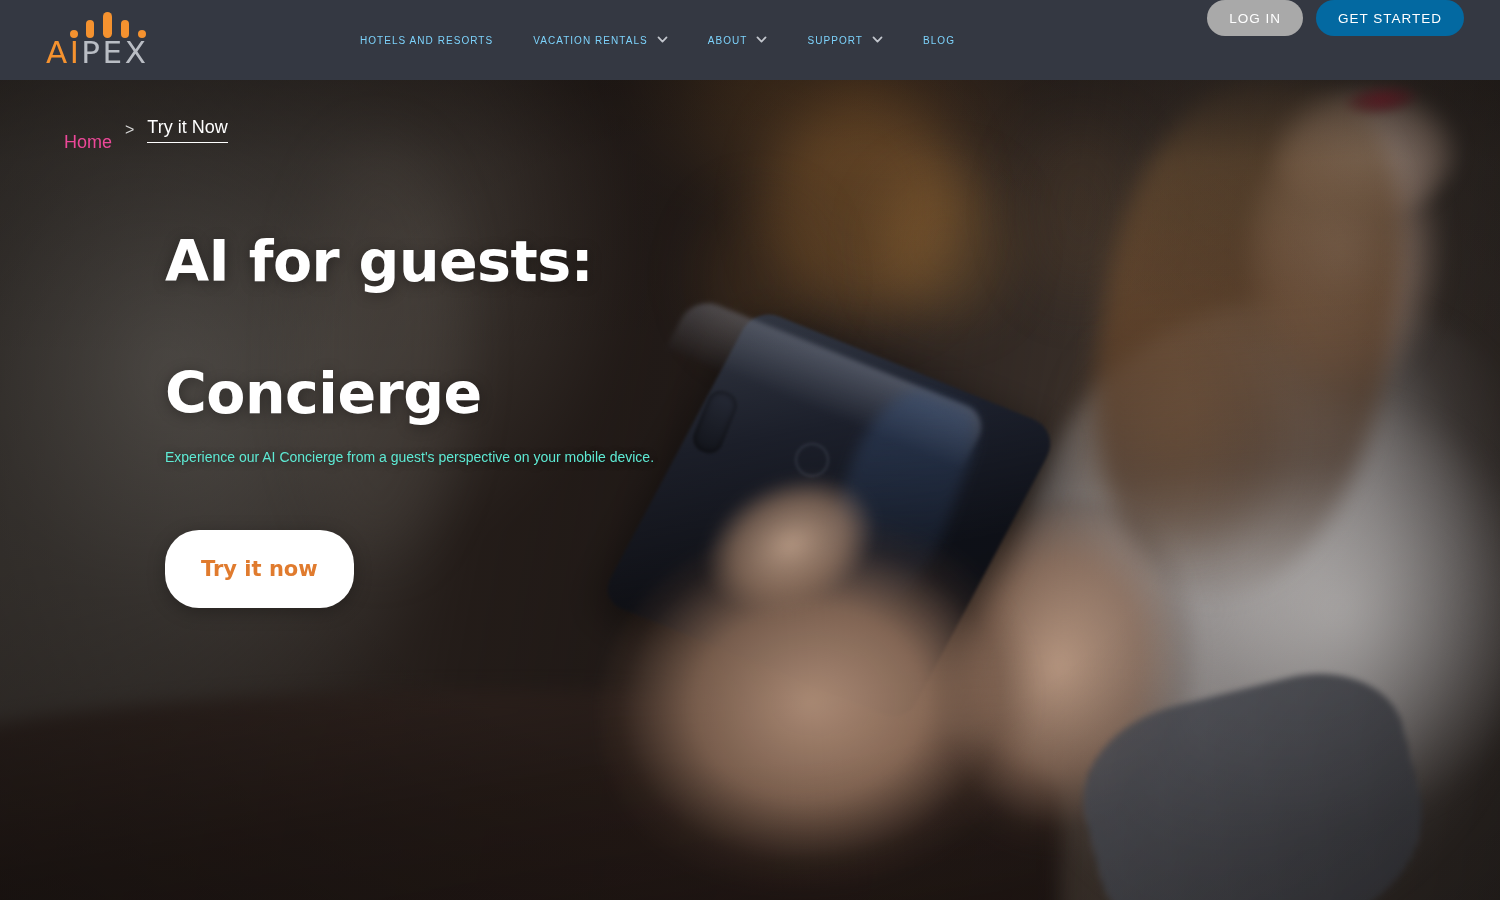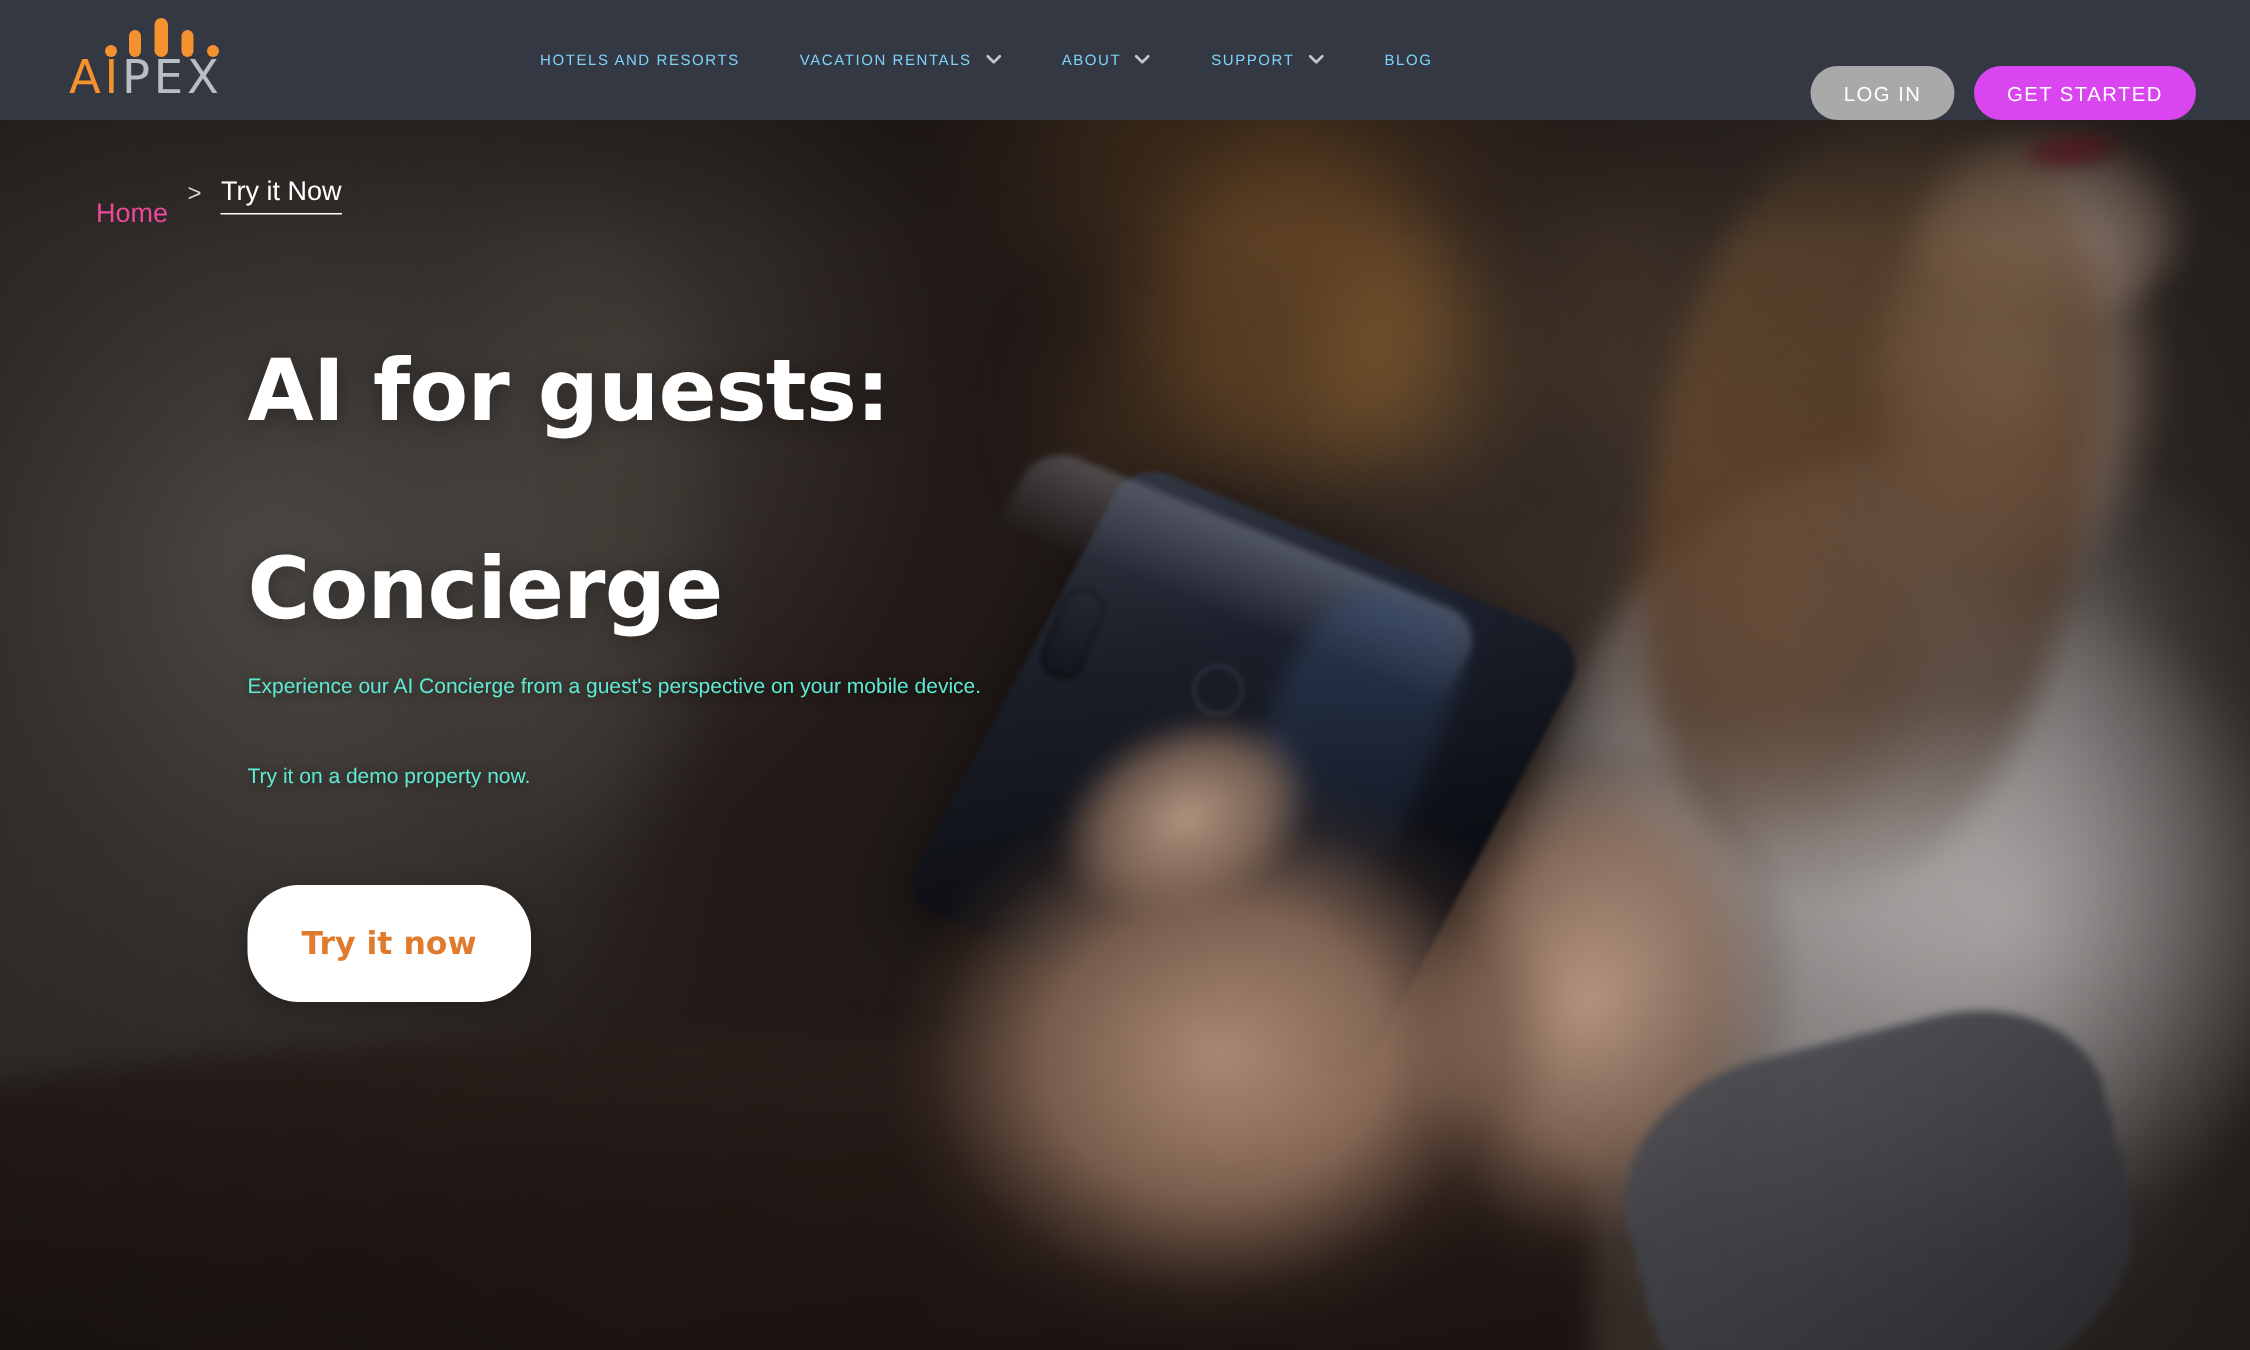--- a/index.html
+++ b/index.html
@@ -315,38 +315,38 @@
     position: relative;
     top: -1px;
   }
   .chevron-down svg { display: block; }
 
   .header-actions {
     position: absolute;
     right: 36px; top: 0;
     height: 80px;
     display: flex;
-    align-items: flex-end;
+    align-items: flex-start;
     gap: 13px;
   }
   .btn-login {
     background: #A9A9A9;
     color: #FFFFFF;
     border: none;
     border-radius: 22px;
     height: 36px;
     padding: 0 22px;
     font-size: 13.5px;
     letter-spacing: 1px;
     font-family: "Liberation Sans", sans-serif;
     cursor: pointer;
     white-space: nowrap;
   }
   .btn-getstarted {
-    background: #d946ef;
+    background: #0369a1;
     color: #FFFFFF;
     border: none;
     border-radius: 22px;
     height: 36px;
     padding: 0 22px;
     font-size: 13.5px;
     letter-spacing: 1px;
     font-family: "Liberation Sans", sans-serif;
     cursor: pointer;
     white-space: nowrap;
@@ -517,17 +517,16 @@
     <span class="crumb-current">Try it Now</span>
   </div>
 
   <div class="hero-copy">
     <h1 class="hero-title">
       <span>AI for guests:</span><br>
       <br>
       <span>Concierge</span>
     </h1>
     <p class="hero-para">Experience our AI Concierge from a guest's perspective on your mobile device.</p>
-    <p class="hero-para second">Try it on a demo property now.</p>
     <button class="btn-try">Try it now</button>
   </div>
 
 </div>
 
 </body></html>

